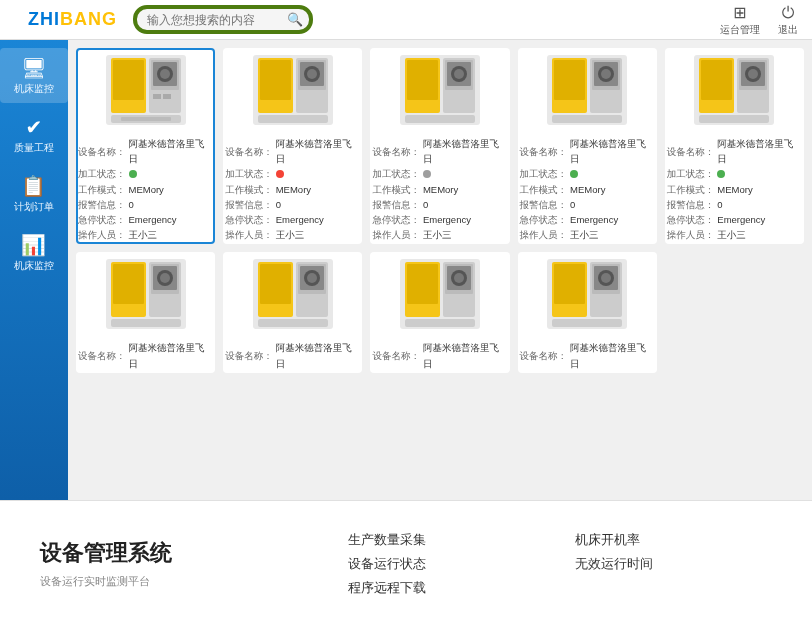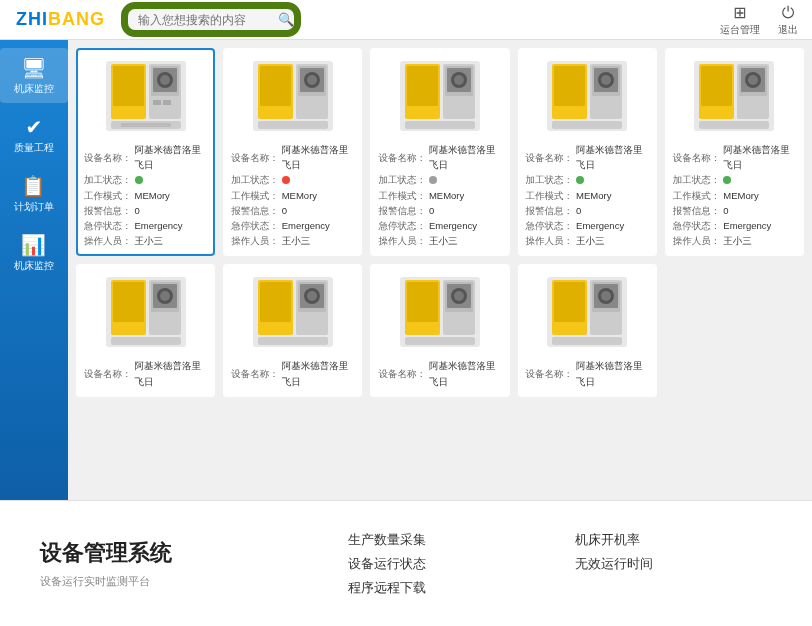--- a/index.html
+++ b/index.html
@@ -4,38 +4,38 @@
   <style>
     * { box-sizing: border-box; margin: 0; padding: 0; }
     body { font-family: 'Microsoft YaHei', Arial, sans-serif; width: 812px; height: 626px; overflow: hidden; background: #f0f0f0; }
 
     
     .header {
       height: 40px;
       background: #fff;
       display: flex;
       align-items: center;
-      padding: 0 16px;
+      padding: 0 28px;
       border-bottom: 1px solid #ddd;
       position: relative;
     }
     .logo {
       font-size: 18px;
       font-weight: bold;
       color: #0078d7;
       letter-spacing: 1px;
       margin-right: 16px;
     }
     .logo span.zhi { color: #0078d7; }
     .logo span.bang { color: #ffc107; }
     .search-bar {
       display: flex;
       align-items: center;
       background: #f5f5f5;
-      border: 7px solid #4d7c0f;
+      border: 4px solid #4d7c0f;
       border-radius: 14px;
       padding: 3px 10px;
       width: 180px;
     }
     .search-bar input {
       border: none;
       background: transparent;
       outline: none;
       font-size: 12px;
       color: #999;
@@ -122,21 +122,21 @@
       grid-template-columns: repeat(5, 1fr);
       grid-template-rows: repeat(2, auto);
       gap: 8px;
       align-content: start;
     }
 
     
     .machine-card {
       background: #fff;
       border-radius: 4px;
-      padding: 6px;
+      padding: 0;
       cursor: pointer;
       border: 2px solid transparent;
       font-size: 10px;
     }
     .machine-card.selected {
       border-color: #1a85d6;
       background: #fff;
     }
     .machine-img {
       width: 100%;

